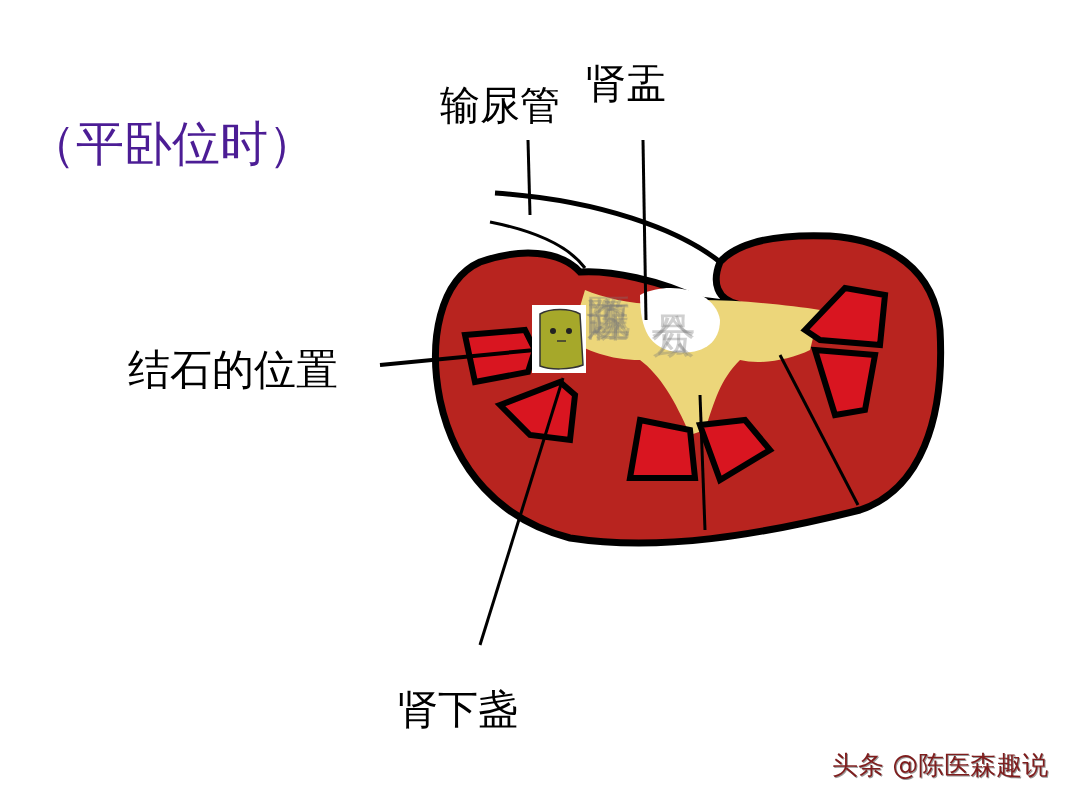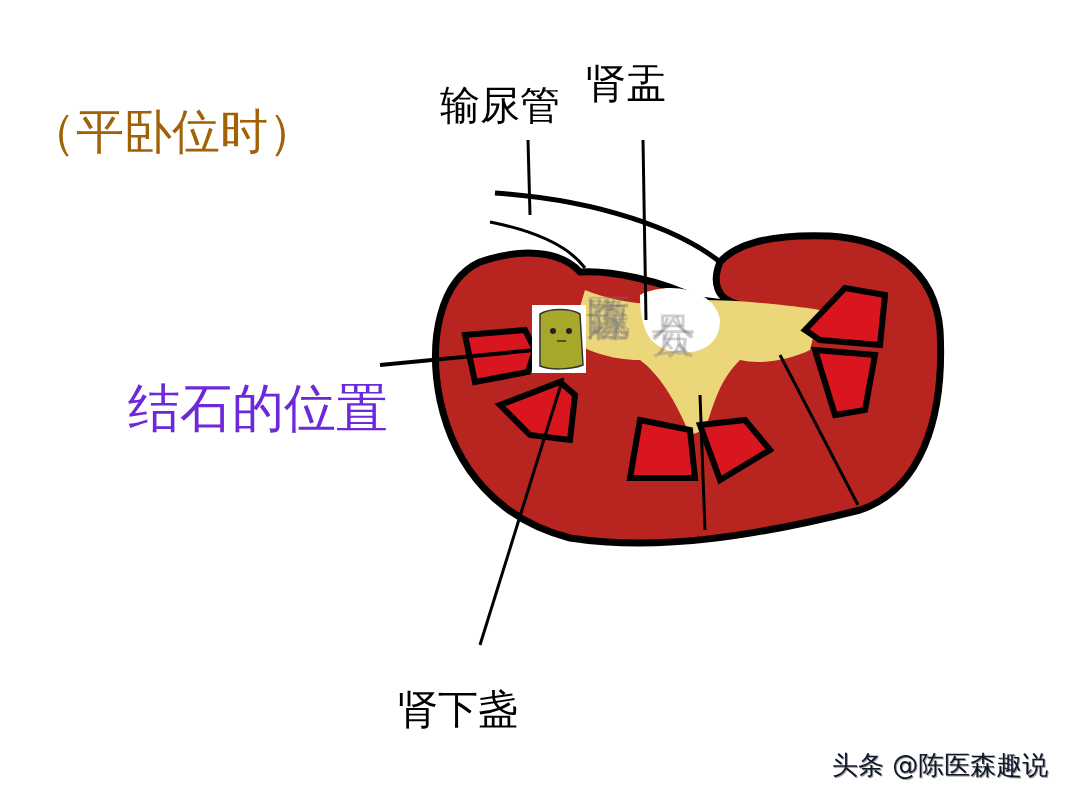--- a/index.html
+++ b/index.html
@@ -1,24 +1,24 @@
 <!DOCTYPE html>
 <html><head>
 <meta charset="utf-8">
 <style>
   html, body { margin:0; padding:0; }
   body { width:1080px; height:800px; background:#ffffff; position:relative; overflow:hidden;
          font-family:"DejaVu Sans", sans-serif; }
   .lbl { position:absolute; color:#000000; font-size:40px; white-space:nowrap; }
-  #title { left:28px; top:100px; font-size:48px; color:#a16207; }
-  #stone-label { left:128px; top:342px; font-size:52px; color:#6d28d9;margin-top:32px; }
+  #title { left:28px; top:112px; font-size:48px; color:#4c1d95; }
+  #stone-label { left:128px; top:342px; font-size:42px; color:#000000; }
   #ureter-label { left:440px; top:78px; }
   #pelvis-label { left:586px; top:56px;text-align:right; }
   #calyx-label { left:398px; top:682px; }
-  #credit { left:832px; top:748px; font-size:26px; color:#0f172a; text-shadow:1px 1px 0 #999; }
+  #credit { left:832px; top:748px; font-size:26px; color:#7f1d1d; text-shadow:1px 1px 0 #999; }
   svg { position:absolute; left:0; top:0; }
   .wm { position:absolute; color:rgba(120,120,120,0.35); font-size:44px; writing-mode:vertical-rl; }
 </style>
 </head>
 <body>
 
 <svg width="1080" height="800" viewBox="0 0 1080 800">
 
   <path d="M580,272 C560,250 520,248 480,262 C440,280 428,340 440,400 C455,470 500,520 570,538 C660,552 760,535 860,510 C920,490 945,420 940,330 C935,270 890,240 830,236 C780,234 740,240 720,262 C712,282 716,300 740,305 L700,300 C660,280 610,270 580,272 Z" fill="#b8241f" stroke="#000" stroke-width="7"></path>
 

